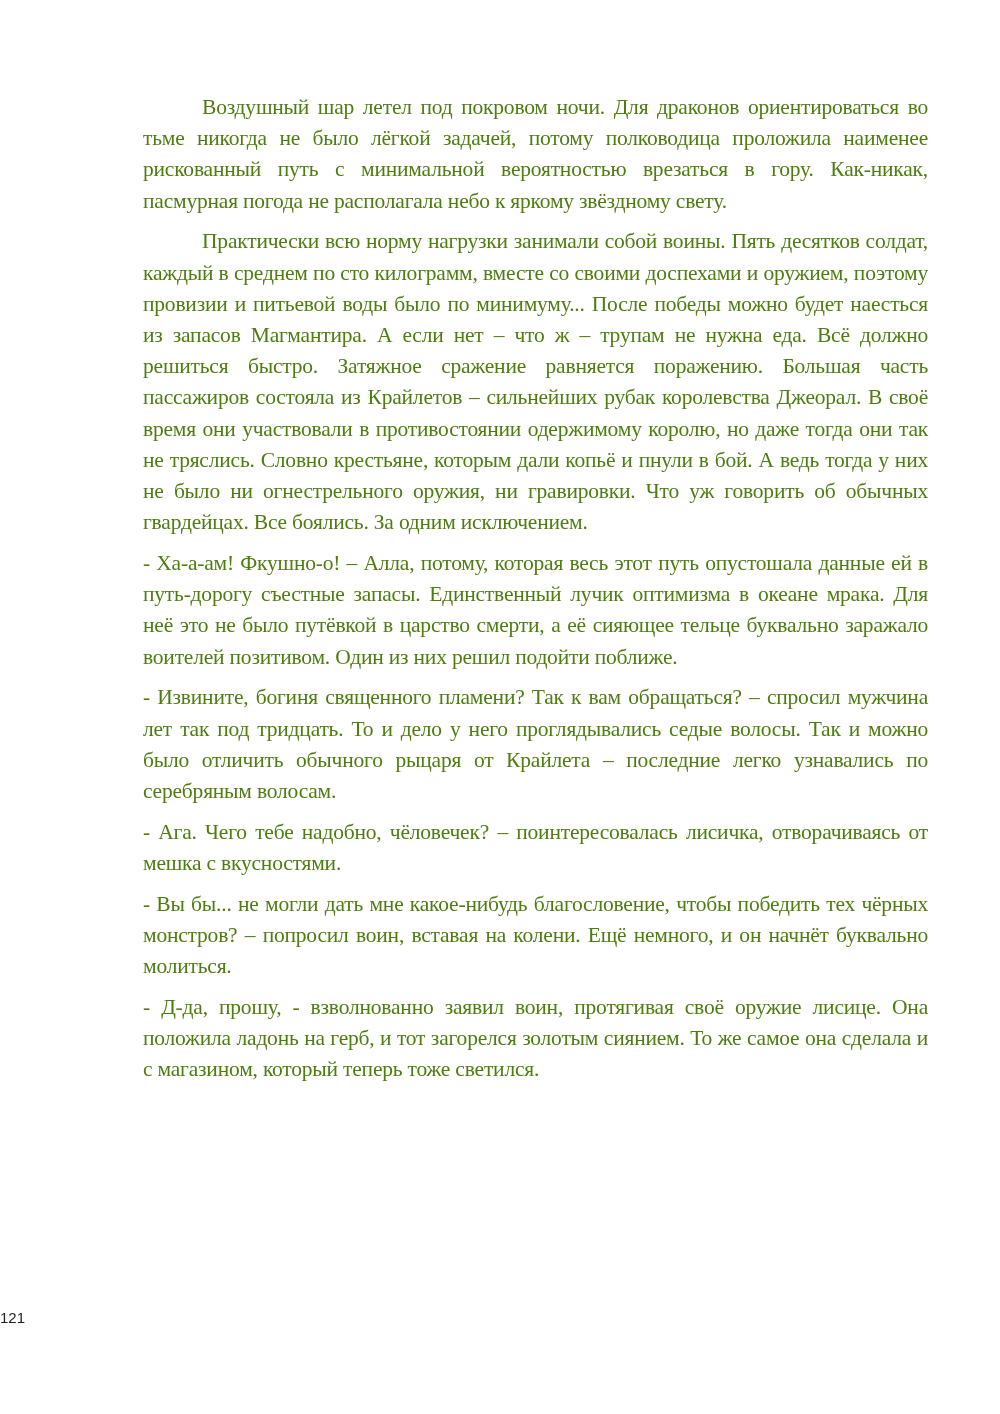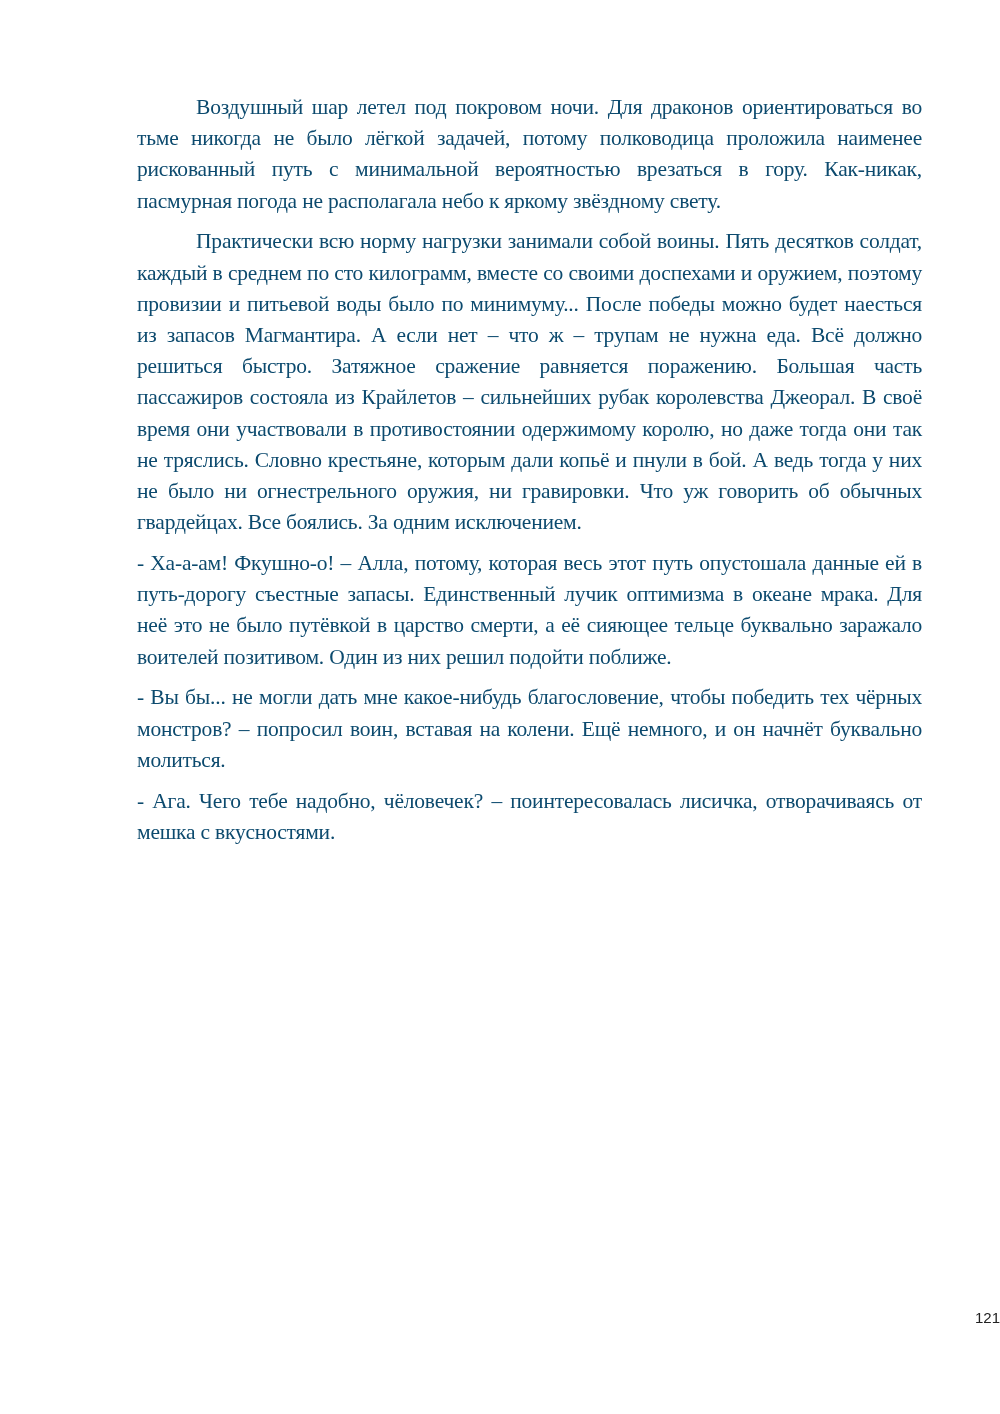--- a/index.html
+++ b/index.html
@@ -1,47 +1,49 @@
 <!DOCTYPE html>
 <html><head>
   <meta charset="utf-8">
   <style>
     html, body { margin: 0; padding: 0; background: #ffffff; }
     body { width: 1000px; height: 1414px; position: relative; overflow: hidden; }
     .page {
       position: absolute;
-      left: 137px;
+      left: 143px;
       top: 92px;
       width: 785px;
       font-family: "Liberation Serif", serif;
       font-size: 21.5px;
       line-height: 31.2px;
-      color: #0c4a6e;
+      color: #4d7c0f;
       text-align: justify;
       letter-spacing: -0.2px;
     }
     .page p {
       margin: 0 0 9.6px 0;
     }
     .page p.indent { text-indent: 59px; }
     .page-number {
       position: absolute;
       left: 0;
       width: 1000px;
       top: 1309px;
-      text-align: right;
+      text-align: left;
       font-family: "Liberation Sans", sans-serif;
       font-size: 15px;
       color: #222;
     }
   </style>
 </head>
 <body>
 
 <div class="page">
   <p class="indent">Воздушный шар летел под покровом ночи. Для драконов ориентироваться во тьме никогда не было лёгкой задачей, потому полководица проложила наименее рискованный путь с минимальной вероятностью врезаться в гору. Как-никак, пасмурная погода не располагала небо к яркому звёздному свету.</p>
   <p class="indent">Практически всю норму нагрузки занимали собой воины. Пять десятков солдат, каждый в среднем по сто килограмм, вместе со своими доспехами и оружием, поэтому провизии и питьевой воды было по минимуму... После победы можно будет наесться из запасов Магмантира. А если нет – что ж – трупам не нужна еда. Всё должно решиться быстро. Затяжное сражение равняется поражению. Большая часть пассажиров состояла из Крайлетов – сильнейших рубак королевства Джеорал. В своё время они участвовали в противостоянии одержимому королю, но даже тогда они так не тряслись. Словно крестьяне, которым дали копьё и пнули в бой. А ведь тогда у них не было ни огнестрельного оружия, ни гравировки. Что уж говорить об обычных гвардейцах. Все боялись. За одним исключением.</p>
   <p>- Ха-а-ам! Фкушно-о! – Алла, потому, которая весь этот путь опустошала данные ей в путь-дорогу съестные запасы. Единственный лучик оптимизма в океане мрака. Для неё это не было путёвкой в царство смерти, а её сияющее тельце буквально заражало воителей позитивом. Один из них решил подойти поближе.</p>
+  <p>- Извините, богиня священного пламени? Так к вам обращаться? – спросил мужчина лет так под тридцать. То и дело у него проглядывались седые волосы. Так и можно было отличить обычного рыцаря от Крайлета – последние легко узнавались по серебряным волосам.</p>
+  <p>- Ага. Чего тебе надобно, чёловечек? – поинтересовалась лисичка, отворачиваясь от мешка с вкусностями.</p>
   <p>- Вы бы... не могли дать мне какое-нибудь благословение, чтобы победить тех чёрных монстров? – попросил воин, вставая на колени. Ещё немного, и он начнёт буквально молиться.</p>
-  <p>- Ага. Чего тебе надобно, чёловечек? – поинтересовалась лисичка, отворачиваясь от мешка с вкусностями.</p>
+  <p>- Д-да, прошу, - взволнованно заявил воин, протягивая своё оружие лисице. Она положила ладонь на герб, и тот загорелся золотым сиянием. То же самое она сделала и с магазином, который теперь тоже светился.</p>
 </div>
 
 <div class="page-number">121</div>
 
 </body></html>

